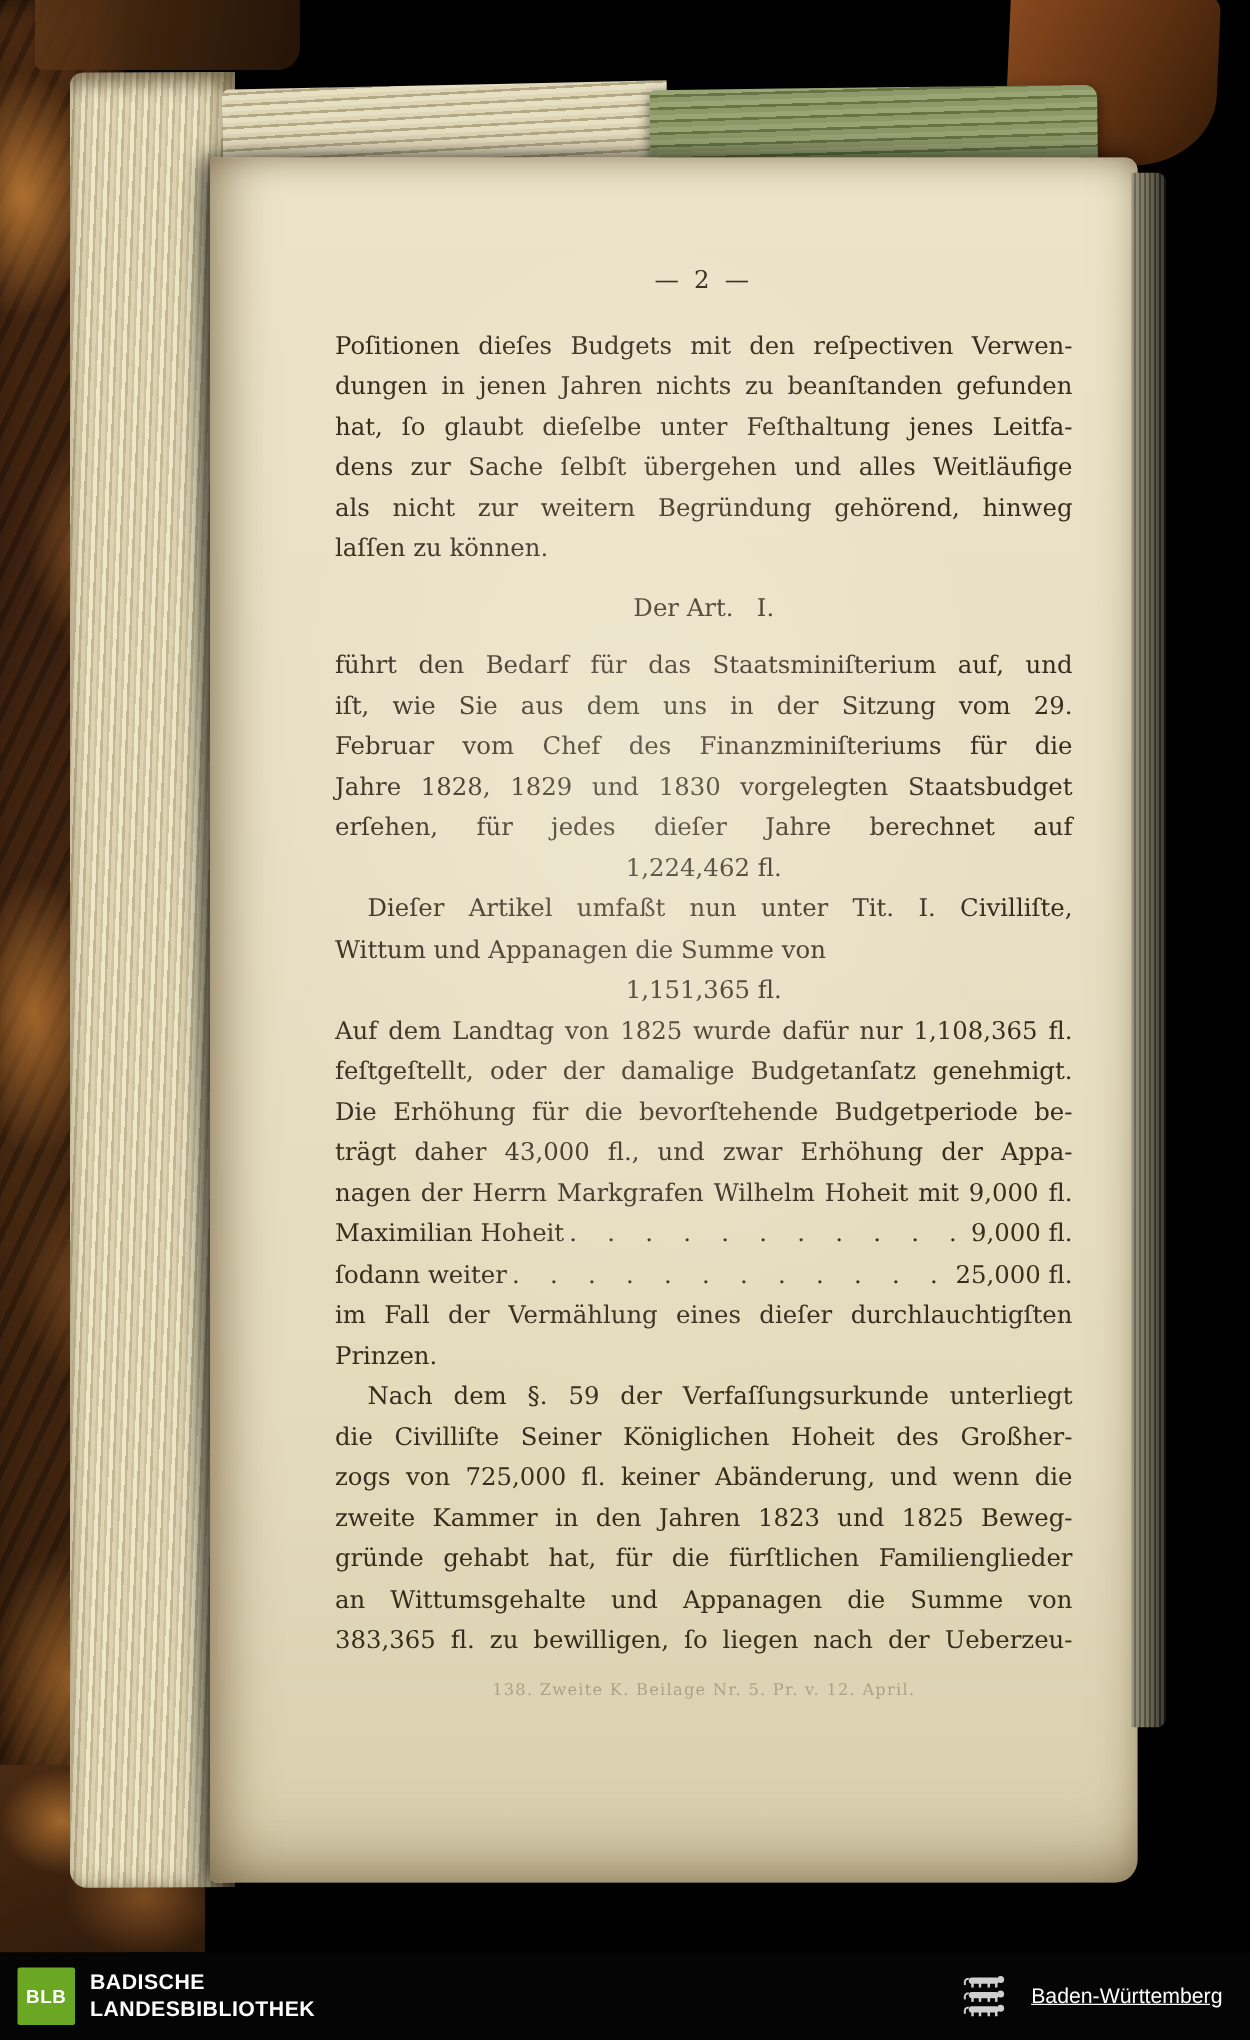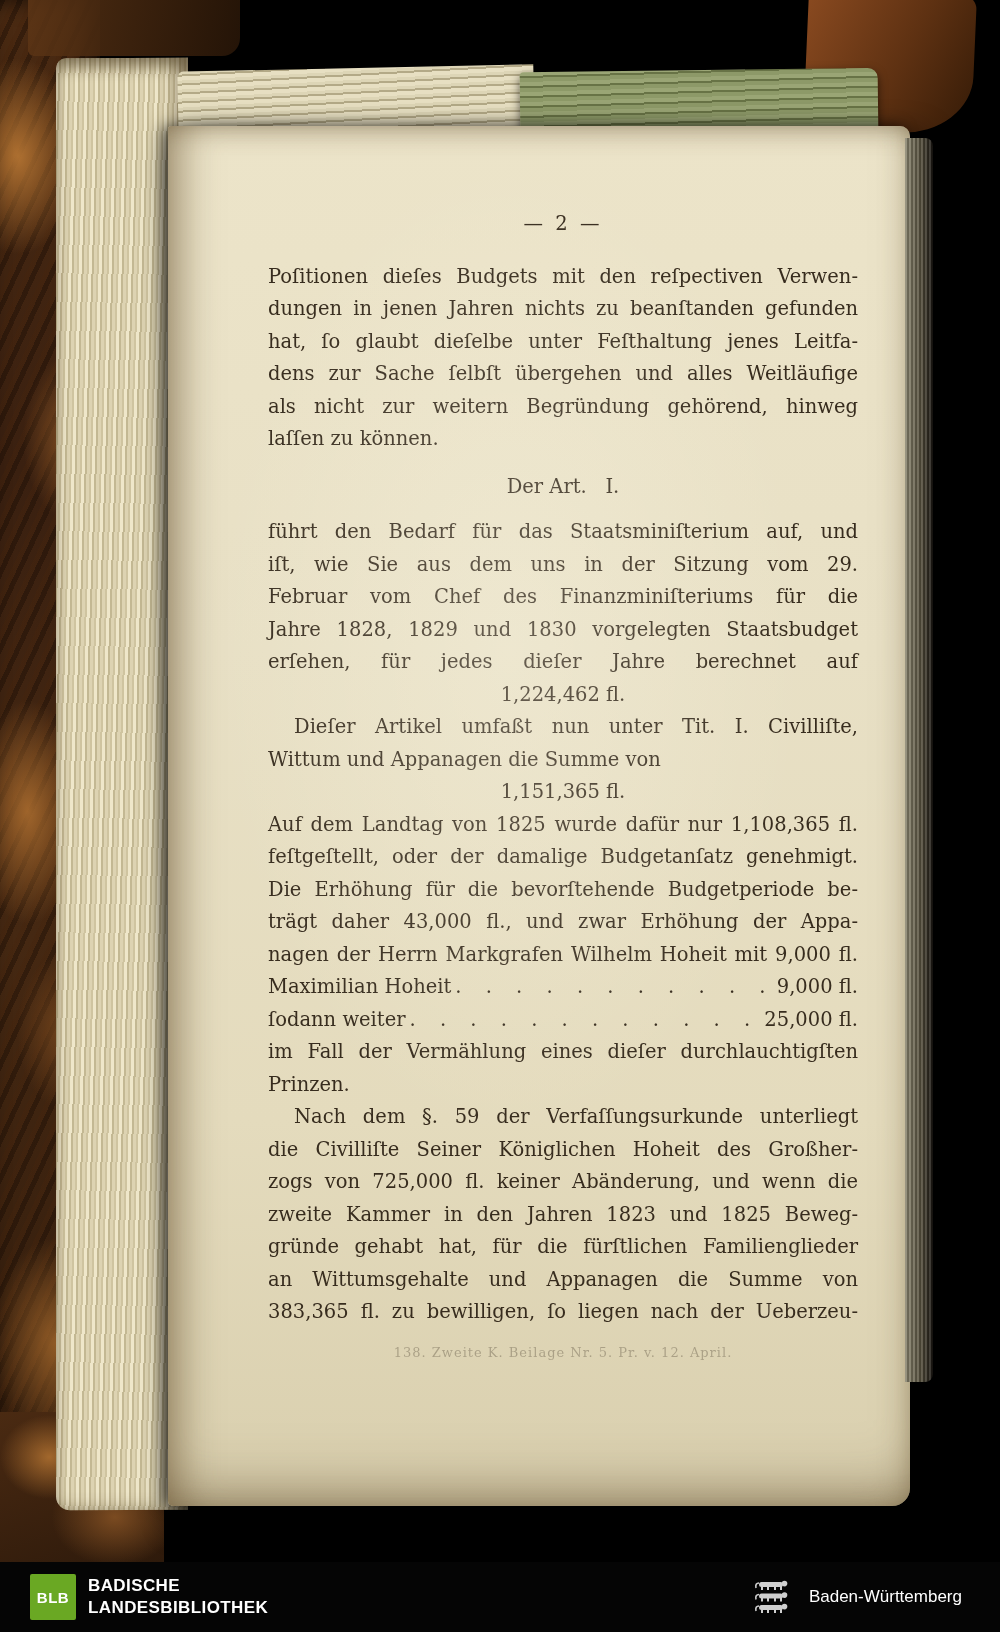--- a/index.html
+++ b/index.html
@@ -70,26 +70,26 @@
   .heading{text-align:center;text-align-last:center;white-space:pre;margin:15px 0 13px 0;}
   .centerline{text-align:center;text-align-last:center;}
   .dotrow{display:flex;align-items:baseline;}
   .dots{flex:1;overflow:hidden;white-space:nowrap;letter-spacing:9px;padding:0 4px;}
   .dvalue{white-space:nowrap;}
   .sig{opacity:.3;font-size:13px;line-height:20px;text-align:center;margin-top:14px;
     letter-spacing:1px;}
 
   
   .footer{position:absolute;left:0;top:1562px;width:1000px;height:70px;background:#050505;
-    display:flex;align-items:center;padding:0 30px;box-sizing:border-box;gap:12px;}
+    display:flex;align-items:center;padding:0 14px;box-sizing:border-box;gap:12px;}
   .blb{width:46px;height:46px;background:#6aa823;color:#fff;display:flex;align-items:center;
     justify-content:center;font-weight:bold;font-size:15px;letter-spacing:.5px;border-radius:2px;}
   .libname{color:#fff;font-weight:bold;font-size:17px;line-height:1.3;letter-spacing:.4px;}
   .region{margin-left:auto;display:flex;align-items:center;gap:16px;color:#fff;
-    font-size:17px;padding-right:8px;}
+    font-size:17px;padding-right:8px;text-decoration:underline;}
   .arms{width:42px;height:34px;}
   .arms *{fill:#cfcfcf;}
   .arms .tail{fill:none;stroke:#cfcfcf;stroke-width:1.6;}
 </style>
 </head>
 <body>
 
 <div class="stage">
 
   <div class="spine"></div>

